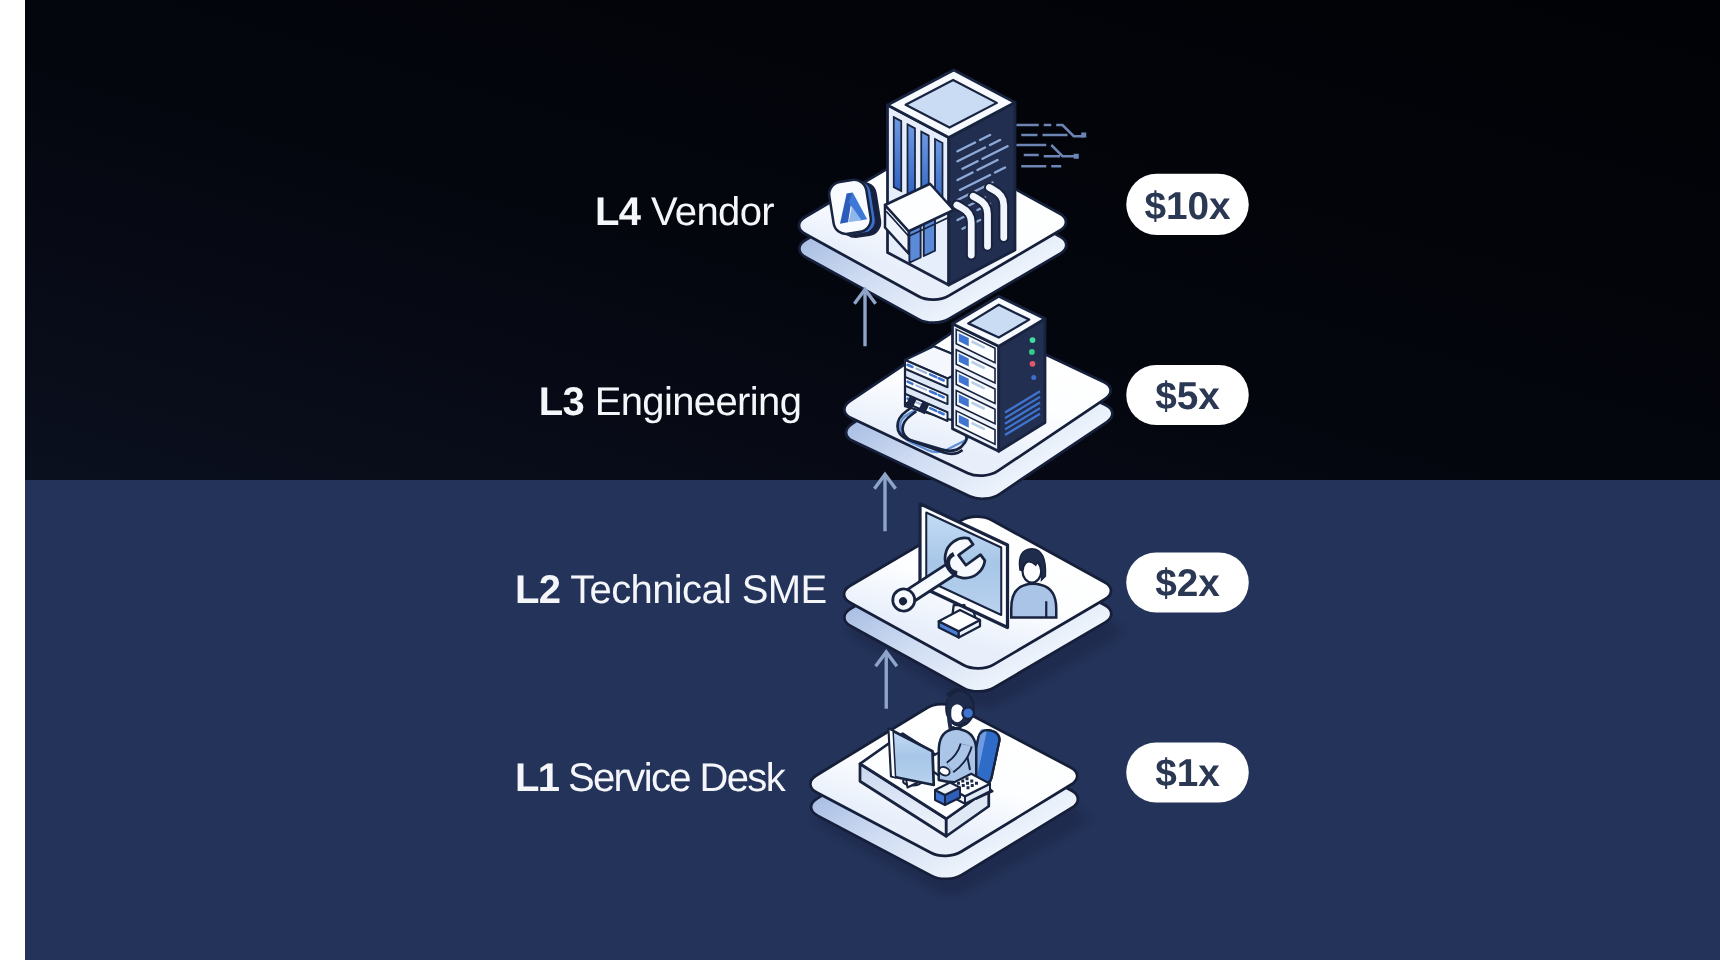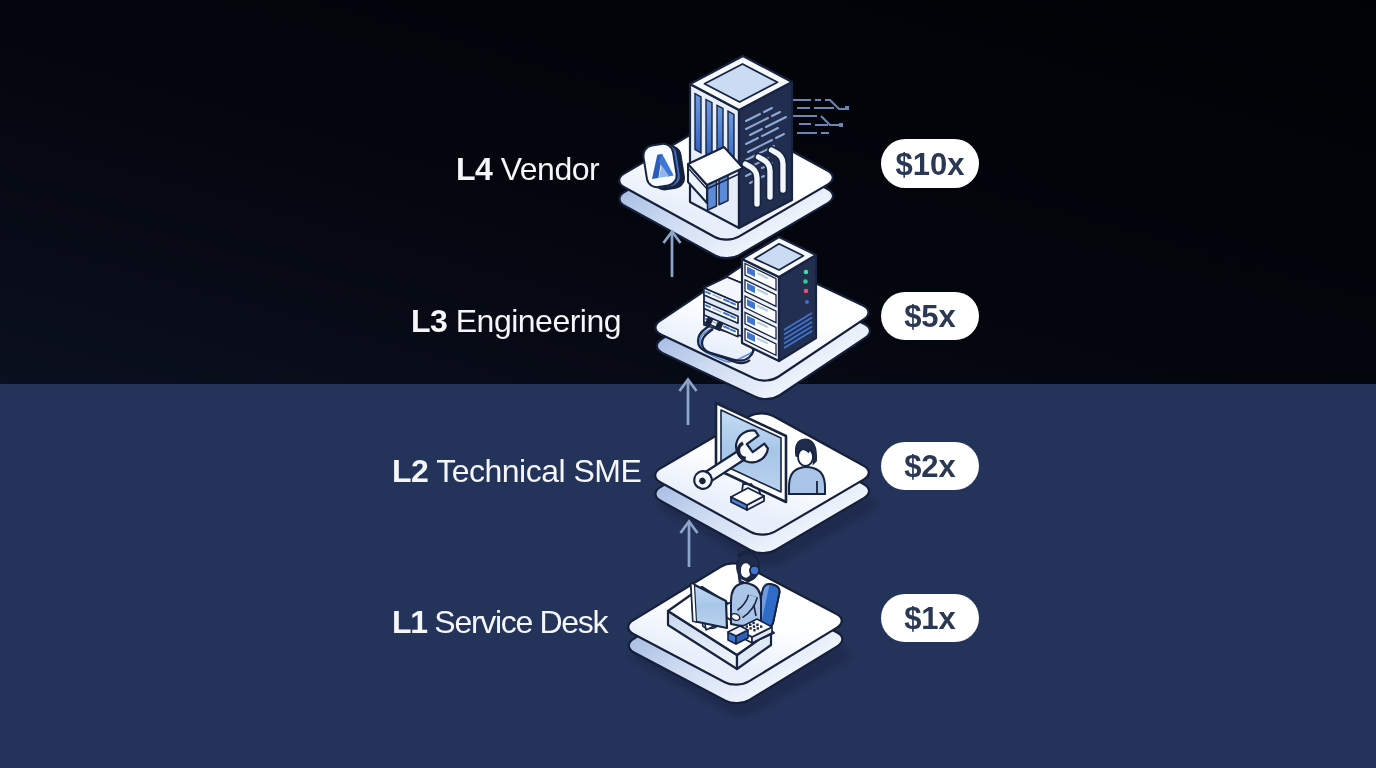--- a/index.html
+++ b/index.html
@@ -1,17 +1,17 @@
 <!DOCTYPE html>
 <html><head>
 <meta charset="utf-8">
 <style>
   html,body{margin:0;padding:0;}
   body{width:1376px;height:768px;overflow:hidden;font-family:"Liberation Sans",sans-serif;}
-  #stage{position:relative;width:1232px;height:768px;}
+  #stage{position:relative;width:1232px;height:768px;padding-left:20px;}
   svg{display:block;}
 </style>
 </head>
 <body>
 <div id="stage">
 <svg width="1376" height="768" viewBox="0 0 1376 768">
 <defs>
   <linearGradient id="bgtop" x1="1" y1="0" x2="0" y2="1">
     <stop offset="0" stop-color="#010205"></stop>
     <stop offset="0.55" stop-color="#04060e"></stop>

